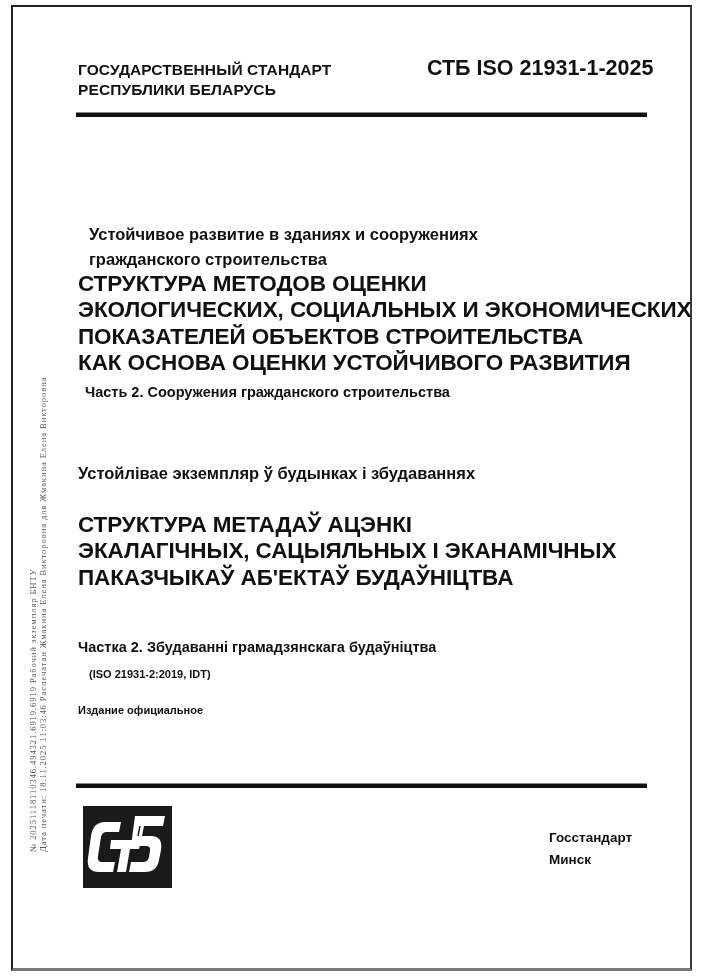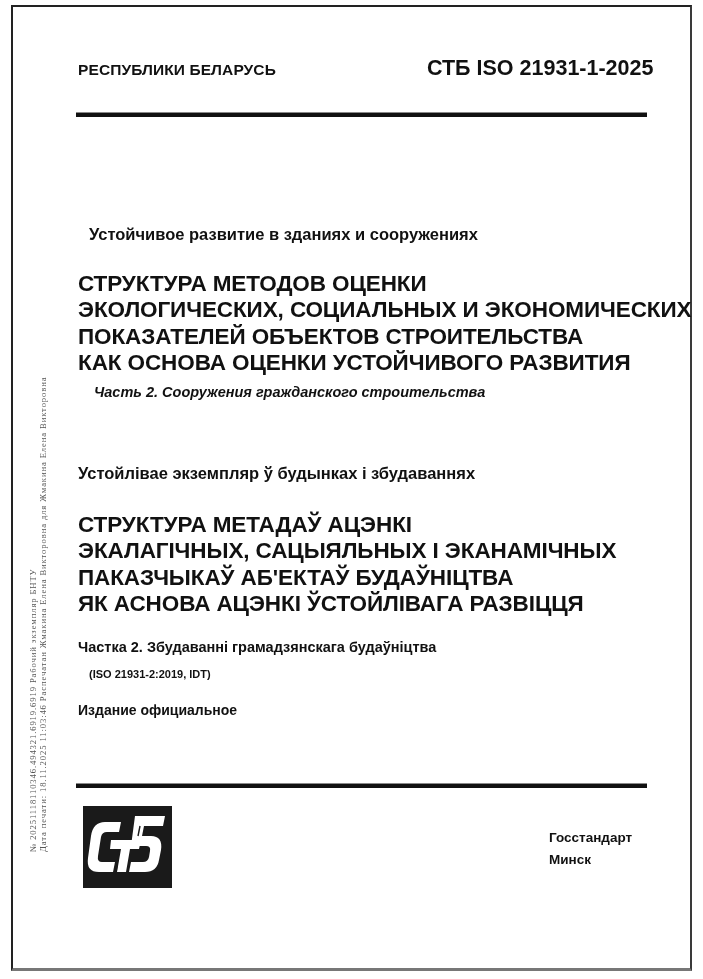--- a/index.html
+++ b/index.html
@@ -70,38 +70,38 @@
       letter-spacing: -0.1px;
     }
     .part {
       font-weight: bold;
       font-size: 14.5px;
       line-height: 20px;
       white-space: nowrap;
     }
     .ru-sub { left: 89px; top: 222px; }
     .ru-title { left: 78px; top: 271px; }
-    .ru-part { left: 94px; top: 382px; font-style: italic; }
+    .ru-part { left: 85px; top: 382px; }
     .by-sub { left: 78px; top: 461px; }
     .by-title { left: 78px; top: 512px; }
     .by-part { left: 78px; top: 637px; }
     .iso-ref {
       left: 78px;
       top: 664px;
       font-weight: bold;
       font-size: 11px;
       line-height: 20px;
       white-space: nowrap;
       margin-left: 11px;
     }
     .edition {
       left: 78px;
       top: 701px;
       font-weight: bold;
-      font-size: 14px;
+      font-size: 11px;
       line-height: 18px;
       white-space: nowrap;
     }
     .logo {
       position: absolute;
       left: 83px;
       top: 806px;
       width: 89px;
       height: 82px;
       background: #1a1a1a;
@@ -128,45 +128,46 @@
       white-space: nowrap;
       letter-spacing: 0.9px;
     }
   </style>
 </head>
 <body>
 
 <div class="page"></div>
 
 <div class="abs header-left">
+  <div>ГОСУДАРСТВЕННЫЙ СТАНДАРТ</div>
   <div>РЕСПУБЛИКИ БЕЛАРУСЬ</div>
 </div>
 <div class="abs std-code">СТБ ISO 21931-1-2025</div>
 
 <div class="rule top"></div>
 
 <div class="abs sub ru-sub">
   <div>Устойчивое развитие в зданиях и сооружениях</div>
+  <div>гражданского строительства</div>
 </div>
 <div class="abs title ru-title">
   <div>СТРУКТУРА МЕТОДОВ ОЦЕНКИ</div>
   <div>ЭКОЛОГИЧЕСКИХ, СОЦИАЛЬНЫХ И ЭКОНОМИЧЕСКИХ</div>
   <div>ПОКАЗАТЕЛЕЙ ОБЪЕКТОВ СТРОИТЕЛЬСТВА</div>
   <div>КАК ОСНОВА ОЦЕНКИ УСТОЙЧИВОГО РАЗВИТИЯ</div>
 </div>
 <div class="abs part ru-part">Часть 2. Сооружения гражданского строительства</div>
 
 <div class="abs sub by-sub">
   <div>Устойлівае экземпляр ў будынках і збудаваннях</div>
 </div>
 <div class="abs title by-title">
   <div>СТРУКТУРА МЕТАДАЎ АЦЭНКІ</div>
   <div>ЭКАЛАГІЧНЫХ, САЦЫЯЛЬНЫХ І ЭКАНАМІЧНЫХ</div>
   <div>ПАКАЗЧЫКАЎ АБ'ЕКТАЎ БУДАЎНІЦТВА</div>
-  <div>ЯК АСНОВА АЦЭНКІ ЎСТОЙЛІВАГА РАЗВІЦЦЯ</div>
 </div>
 <div class="abs part by-part">Частка 2. Збудаванні грамадзянскага будаўніцтва</div>
 
 <div class="abs iso-ref">(ISO 21931-2:2019, IDT)</div>
 <div class="abs edition">Издание официальное</div>
 
 <div class="rule bottom"></div>
 
 <div class="logo">
   <svg width="89" height="82" viewBox="0 0 89 82" xmlns="http://www.w3.org/2000/svg">

